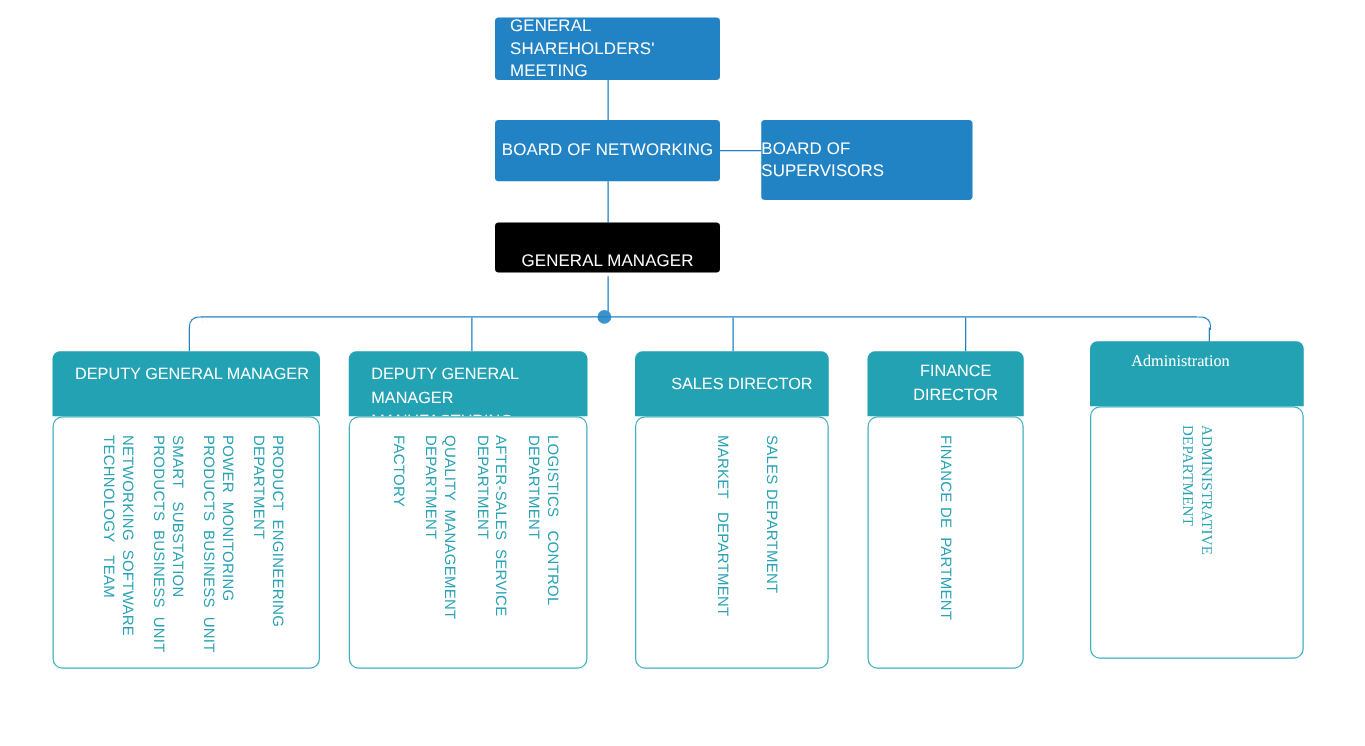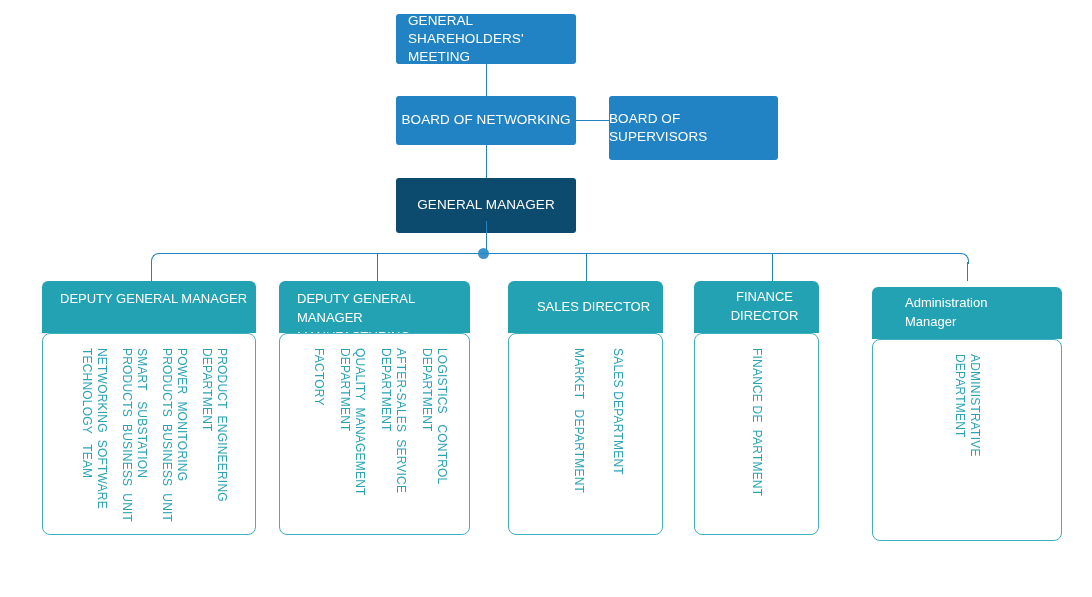--- a/index.html
+++ b/index.html
@@ -110,21 +110,21 @@
   </div>
 
   <div class="hline" style="left: 576px; top: 120px; width: 33px; background: rgb(33, 130, 196);"></div>
 
   <div class="node center" style="left: 609px; top: 96px; width: 169px; height: 64px; background: rgb(33, 130, 196);">
     <span>BOARD OF SUPERVISORS</span>
   </div>
 
   <div class="vline" style="left: 486px; top: 145px; height: 33px; background: rgb(33, 130, 196);"></div>
 
-  <div class="node center" style="left: 396px; top: 178px; width: 180px; height: 55px; background: #0c4a6e;">
+  <div class="node center" style="left: 396px; top: 178px; width: 180px; height: 40px; background: #000000; align-items: flex-end;">
     <span>GENERAL MANAGER</span>
   </div>
 
   <div class="vline" style="left: 486px; top: 221px; height: 32px; background: rgb(33, 130, 196);"></div>
   <div class="dot" style="left: 478px; top: 248px; background: rgb(58, 147, 205);"></div>
 
   <div class="elbow" style="left: 151px; top: 253px; border-color: rgb(33, 130, 196);"></div>
   <div class="hline" style="left: 161px; top: 253px; width: 797px; background: rgb(33, 130, 196);"></div>
   <div class="elbow right" style="left: 958px; top: 253px; border-color: rgb(33, 130, 196);"></div>
 
@@ -186,24 +186,23 @@
     <div class="col-head center" style="background: rgb(35, 162, 180);">
       <div>FINANCE DIRECTOR</div>
     </div>
     <div class="col-body" style="height: 202px; border-color: rgb(63, 176, 191);">
       <div class="vstack">
         <div class="vitem" style="color: rgb(43, 163, 181);">FINANCE DE  PARTMENT</div>
       </div>
     </div>
   </div>
 
-  <div class="col" style="left:872px;top:287px;width:190px;">
+  <div class="col" style="left:872px;top:273px;width:171px;font-family:Liberation Serif, serif;">
     <div class="col-head center" style="display: block; padding: 7px 0px 0px 33px; text-align: left; background: rgb(35, 162, 180);">
       <div>Administration</div>
-      <div>Manager</div>
     </div>
     <div class="col-body" style="height: 202px; border-color: rgb(63, 176, 191);">
       <div class="vstack">
         <div class="vitem" style="color: rgb(43, 163, 181);">ADMINISTRATIVE
 DEPARTMENT</div>
       </div>
     </div>
   </div>
 
 </div>

